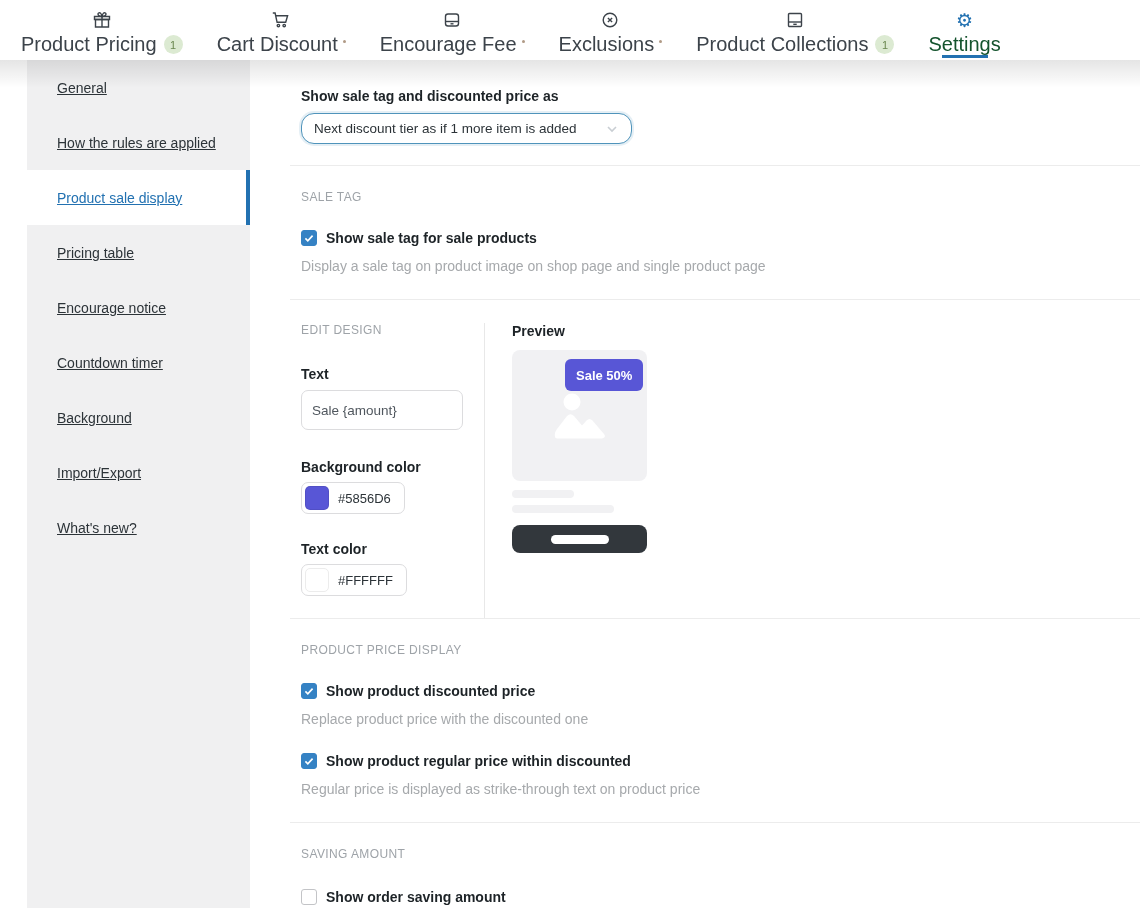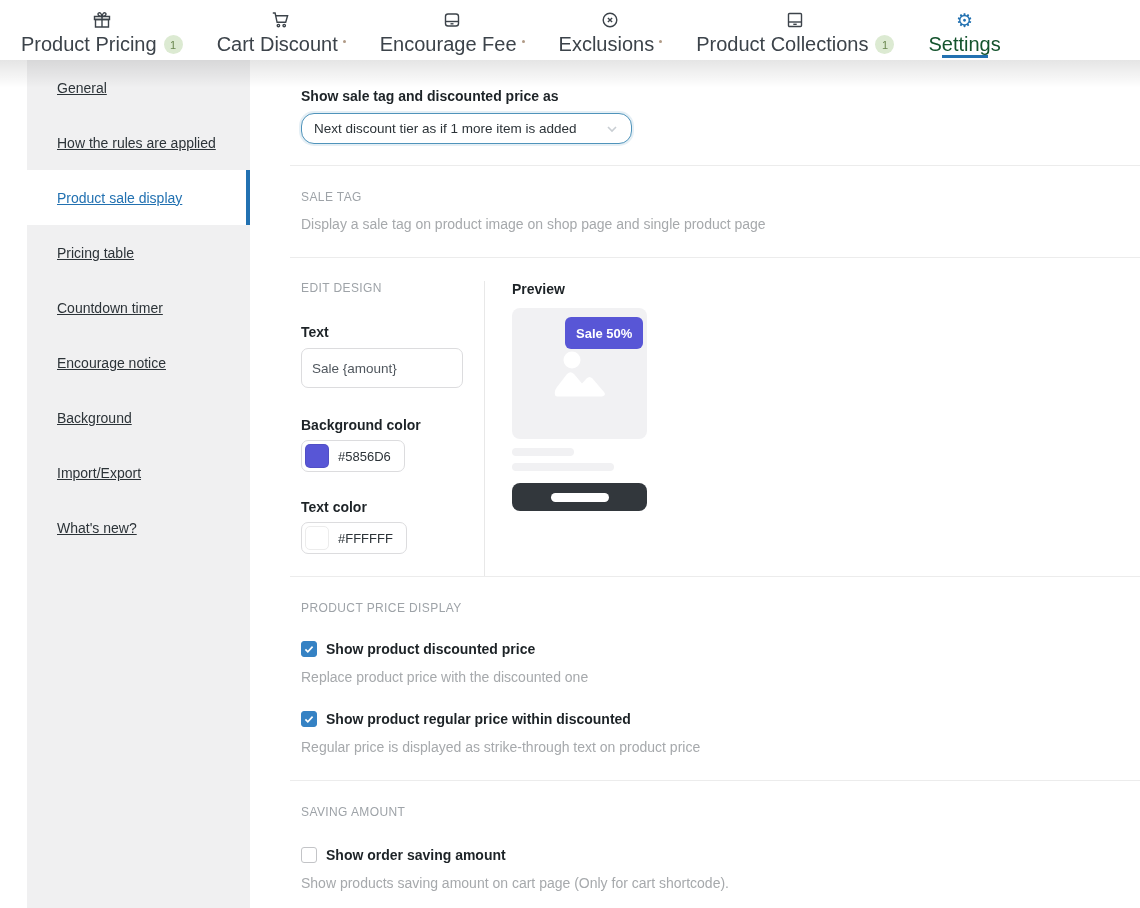--- a/index.html
+++ b/index.html
@@ -173,42 +173,50 @@
 <div class="scroll-shadow"></div>
 
 <div class="page">
   <div class="left-gutter"></div>
 
   <aside class="sidebar">
     <div class="side-item">General</div>
     <div class="side-item">How the rules are applied</div>
     <div class="side-item active">Product sale display</div>
     <div class="side-item">Pricing table</div>
+    <div class="side-item">Encourage notice</div>
     <div class="side-item">Countdown timer</div>
-    <div class="side-item">Encourage notice</div>
     <div class="side-item">Background</div>
     <div class="side-item">Import/Export</div>
     <div class="side-item">What's new?</div>
   </aside>
 
   <main class="content">
 
     <div class="field-label">Show sale tag and discounted price as</div>
     <div class="select">
       <span>Next discount tier as if 1 more item is added</span>
       <span class="chev">
         <svg width="14" height="14" viewBox="0 0 14 14" fill="none" stroke="#c9ced3" stroke-width="1.6">
           <path d="M3 5l4 4 4-4"></path>
         </svg>
       </span>
     </div>
 
     <hr class="divider">
 
     <div class="section-title">SALE TAG</div>
+    <div class="cbrow">
+      <span class="cb checked">
+        <svg width="12" height="12" viewBox="0 0 16 16">
+            <path d="M3.2 8.6l3.2 3.2 6.4-7" stroke="#fff" stroke-width="2.2" fill="none"></path>
+          </svg>
+      </span>
+      <span class="cb-label">Show sale tag for sale products</span>
+    </div>
     <div class="desc">Display a sale tag on product image on shop page and single product page</div>
 
     <hr class="divider" style="margin-top:25px;">
 
     <div class="design">
       <div class="design-left">
         <div class="section-title" style="margin-top:0;">EDIT DESIGN</div>
 
         <div class="design-label">Text</div>
         <input class="text-input" type="text" value="Sale {amount}" style="">

